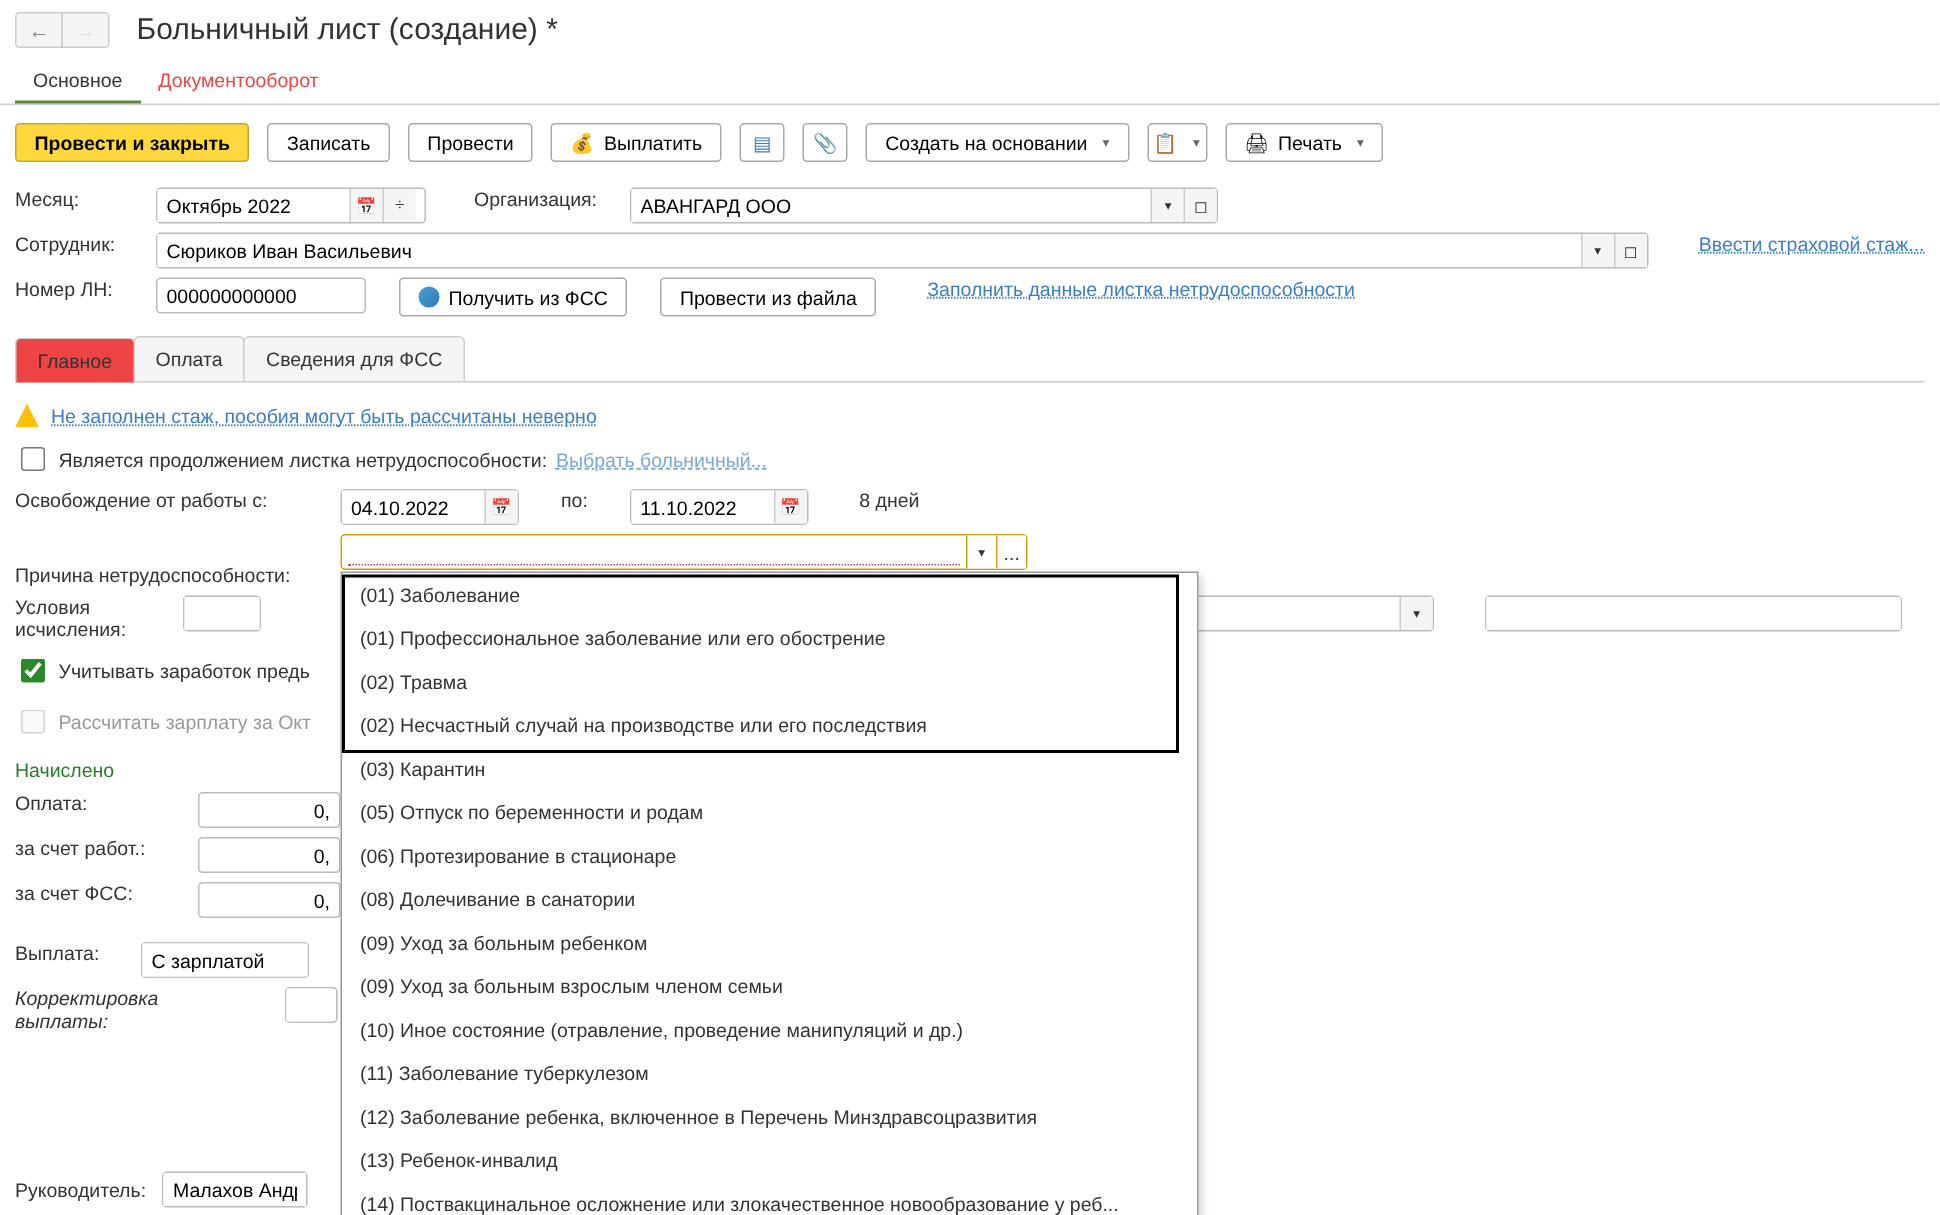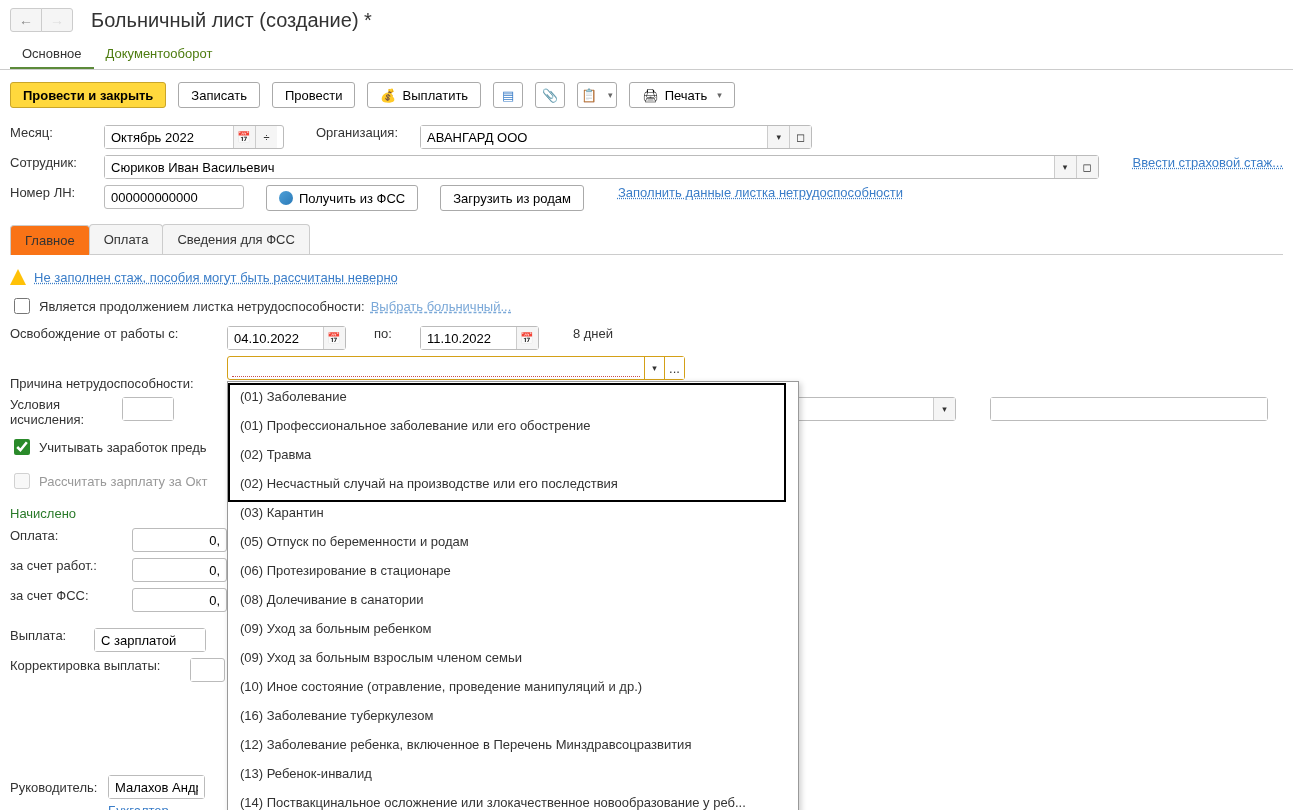--- a/index.html
+++ b/index.html
@@ -37,21 +37,21 @@
 }
 .tab-bar {
   padding: 4px 10px 0;
   border-bottom: 1px solid #ccc;
   display: flex;
   gap: 0;
 }
 .tab-item {
   padding: 6px 12px;
   cursor: pointer;
-  color: #4d7c0f;
+  color: #ef4444;
   border-bottom: 2px solid transparent;
 }
 .tab-item.active {
   color: #333;
   border-bottom: 2px solid #5c8a3a;
 }
 .toolbar {
   display: flex;
   align-items: center;
   gap: 12px;
@@ -127,21 +127,21 @@
 .sub-tab {
   padding: 7px 14px;
   border: 1px solid #ccc;
   border-bottom: none;
   background: #f5f5f5;
   cursor: pointer;
   margin-right: -1px;
   border-radius: 4px 4px 0 0;
   font-size: 13px;
 }
-.sub-tab.active { background: #f97316; position: relative; top: 1px; }
+.sub-tab.active { background: #ef4444; position: relative; top: 1px; }
 .tab-content {
   border: none;
   padding: 10px 25px 0 10px;
 }
 .warning-row {
   display: flex;
   align-items: center;
   gap: 8px;
   padding: 4px 0;
 }
@@ -261,20 +261,24 @@
   <button class="btn">
     <span style="color:#c08a2a;">💰</span>
     <span>Выплатить</span>
   </button>
   <button class="btn btn-icon-only">
     <span style="color:#3a7dc8;">▤</span>
   </button>
   <button class="btn btn-icon-only">
     <span>📎</span>
   </button>
+  <button class="btn">
+    <span>Создать на основании</span>
+    <span class="dropdown-arrow chev"></span>
+  </button>
   <button class="btn btn-icon-only" style="width:40px;">
     <span style="color:#c08a2a;">📋</span>
     <span class="dropdown-arrow chev"></span>
   </button>
   <button class="btn">
     <span>🖨</span>
     <span>Печать</span>
     <span class="dropdown-arrow chev"></span>
   </button>
 </div>
@@ -305,21 +309,21 @@
     <span class="link" style="margin-left:12px;">Ввести страховой стаж...</span>
   </div>
 
   <div class="form-row">
     <span class="label" style="width:72px;">Номер ЛН:</span>
     <input class="input" style="width: 140px;" value="000000000000">
     <button class="btn">
       <span class="fss-icon"></span>
       <span>Получить из ФСС</span>
     </button>
-    <button class="btn">Загрузить из родам</button>
+    <button class="btn">Провести из файла</button>
     <span class="link" style="margin-left:12px;">Заполнить данные листка нетрудоспособности</span>
   </div>
 </div>
 
 <div class="sub-tabs">
   <div class="sub-tab active">Главное</div>
   <div class="sub-tab">Оплата</div>
   <div class="sub-tab">Сведения для ФСС</div>
 </div>
 
@@ -363,21 +367,21 @@
           <div class="dd-item">(01) Профессиональное заболевание или его обострение</div>
           <div class="dd-item">(02) Травма</div>
           <div class="dd-item">(02) Несчастный случай на производстве или его последствия</div>
           <div class="dd-item">(03) Карантин</div>
           <div class="dd-item">(05) Отпуск по беременности и родам</div>
           <div class="dd-item">(06) Протезирование в стационаре</div>
           <div class="dd-item">(08) Долечивание в санатории</div>
           <div class="dd-item">(09) Уход за больным ребенком</div>
           <div class="dd-item">(09) Уход за больным взрослым членом семьи</div>
           <div class="dd-item">(10) Иное состояние (отравление, проведение манипуляций и др.)</div>
-          <div class="dd-item">(16) Заболевание туберкулезом</div>
+          <div class="dd-item">(11) Заболевание туберкулезом</div>
           <div class="dd-item">(12) Заболевание ребенка, включенное в Перечень Минздравсоцразвития</div>
           <div class="dd-item">(13) Ребенок-инвалид</div>
           <div class="dd-item">(14) Поствакцинальное осложнение или злокачественное новообразование у реб...</div>
         </div>
       <div class="highlight-box" style="top:27px; left:1px; width:558px; height:119px;"></div>
     </div>
   </div>
 
   <div class="form-row">
     <span class="label" style="width:135px;">Условия исчисления:</span>
@@ -419,21 +423,21 @@
   </div>
 
   <div class="form-row" style="margin-top:10px;">
     <span class="label" style="width:62px;">Выплата:</span>
     <div class="input-group">
       <input style="width: 110px;" value="С зарплатой">
     </div>
   </div>
 
   <div class="form-row">
-    <span class="label" style="width:158px;">Корректировка выплаты:</span>
+    <span class="label" style="width:158px;font-style:italic;">Корректировка выплаты:</span>
     <div class="input-group" style="width:35px;">
       <input style="width: 30px;">
     </div>
   </div>
 
 </div>
 
 <div class="bottom-row" style="margin-top:80px;">
   <span class="label" style="width:92px;">Руководитель:</span>
   <div class="input-group">

